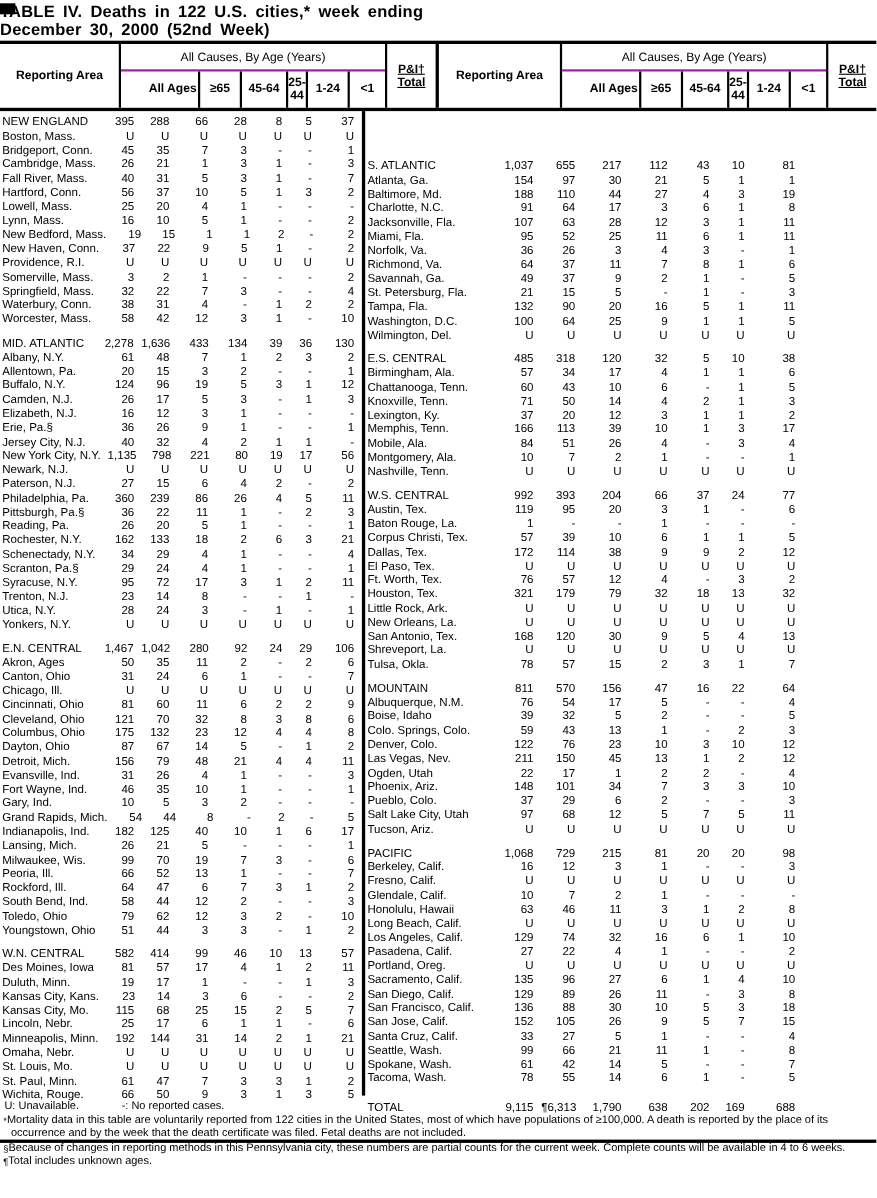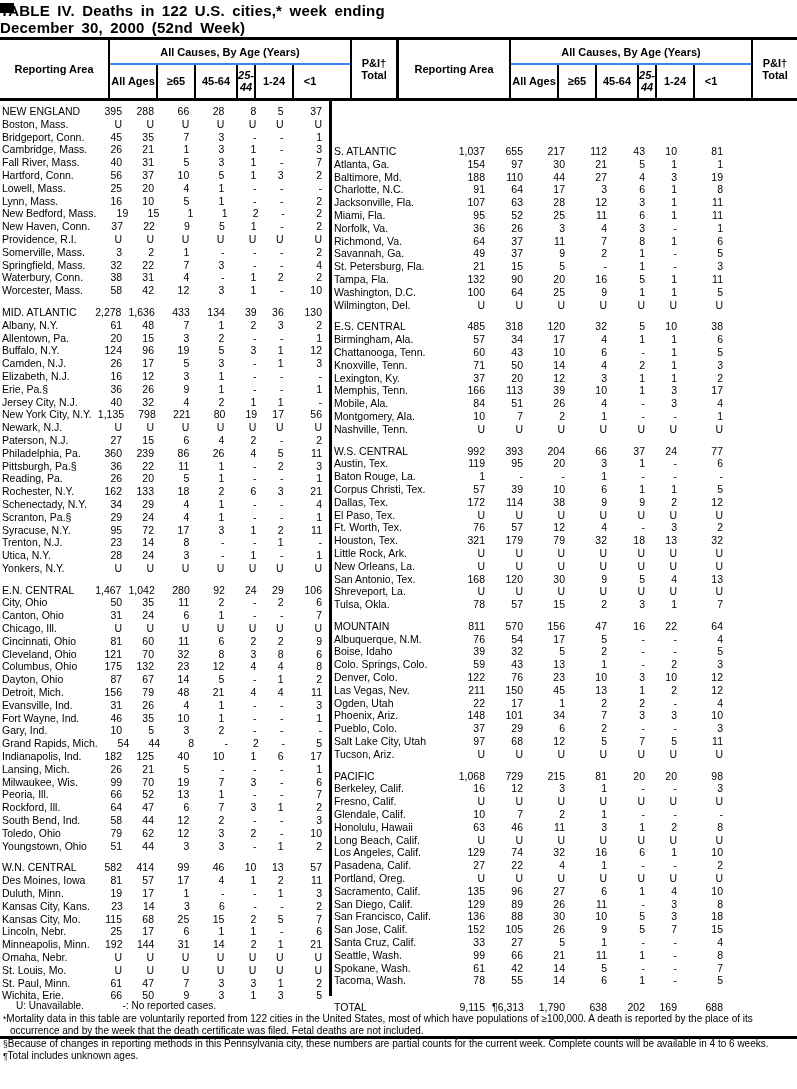--- a/index.html
+++ b/index.html
@@ -11,40 +11,40 @@
   .title { text-align:left; font-weight:bold; font-size:15px; line-height:16.5px; padding-top:3px; word-spacing:3px; letter-spacing:0.2px; }
   .table-wrap { position:absolute; top:37px; left:0; width:797px; }
   .thead { display:flex; border-top:3px solid #000; border-bottom:3px solid #000; height:58px; box-sizing:content-box; }
   .half-head { display:flex; }
   .half-head.left  { width:396px; border-right:3px solid #000; }
   .half-head.right { width:398px; }
   .rh-area { display:flex; align-items:center; justify-content:center; font-weight:bold; font-size:11px; border-right:2px solid #000; box-sizing:border-box; }
   .left  .rh-area { width:110px; }
   .right .rh-area { width:112px; }
   .head-mid { display:flex; flex-direction:column; width:240px; }
-  .group-label { height:25px; display:flex; align-items:center; justify-content:center; font-weight:bold; font-size:11px; border-bottom:2px solid #3b82f6; box-sizing:border-box; }
-  .age-row { display:flex; flex:1; }
+  .group-label { height:25px; display:flex; align-items:center; justify-content:center; font-weight:normal; font-size:11px; border-bottom:2px solid #a21caf; box-sizing:border-box; }
+  .age-row { display:flex; flex:1;padding-left:24px; }
   .age-cell { display:flex; align-items:center; justify-content:center; text-align:center; font-weight:bold; font-size:11px; line-height:11.5px; border-right:2px solid #000; box-sizing:border-box; }
   .age-cell:last-child { border-right:none; }
-  .ac0 { width:48px; } .ac1 { width:38px; } .ac2 { width:42px; } .ac3 { width:18px;font-style:italic; } .ac4 { width:38px; } .ac5 { width:32px; }
-  .pi-cell { flex:1; display:flex; align-items:center; justify-content:center; text-align:center; font-weight:bold; font-size:11px; line-height:12px; border-left:2px solid #000; box-sizing:border-box; padding:0 3px; }
+  .ac0 { width:48px; } .ac1 { width:38px; } .ac2 { width:42px; } .ac3 { width:18px; } .ac4 { width:38px; } .ac5 { width:32px; }
+  .pi-cell { flex:1; display:flex; align-items:center; justify-content:center; text-align:center; font-weight:bold; font-size:11px; line-height:12px; border-left:2px solid #000; box-sizing:border-box; padding:0 3px;text-decoration:underline; }
   .tbody { display:flex; border-bottom:3px solid #000; }
   .half-body { padding-top:4px; box-sizing:border-box; }
   .half-body.left  { width:332px; border-right:3px solid #000; height:895px; }
   .half-body.right { width:398px; height:895px;margin-top:40px; }
   .trow { display:flex; height:12.8px; line-height:12.8px; font-size:10.5px; white-space:nowrap; }
   .cell { box-sizing:border-box; overflow:visible; }
   .c-area { padding-left:2px; text-align:left; }
   .left  .c-area { width:110px; }
   .right .c-area { width:112px; }
   .num { text-align:right; padding-right:7px; }
   .c0 { width:48px; } .c1 { width:38px; } .c2 { width:42px; } .c3 { width:42px; } .c4 { width:38px; } .c5 { width:32px; } .c6 { width:46px; }
   .spacer { width:100%; }
   .footer { position:absolute; top:1000px; left:0; width:797px; font-size:10px; line-height:12.6px; }
-  .legend { padding-left:16px; }
+  .legend { padding-left:4px; }
   .legend .no-cases { margin-left:36px; }
   .fn { padding-left:10px; text-indent:-7px; }
   .fn .marker { font-size:8.5px; vertical-align:top; }
 </style>
 </head>
 <body>
 
 <div class="page">
   <div class="scan-artifact"></div>
 
@@ -455,21 +455,21 @@
             <div class="cell c-area">E.N. CENTRAL</div>
             <div class="cell num c0">1,467</div>
             <div class="cell num c1">1,042</div>
             <div class="cell num c2">280</div>
             <div class="cell num c3">92</div>
             <div class="cell num c4">24</div>
             <div class="cell num c5">29</div>
             <div class="cell num c6">106</div>
           </div>
           <div class="trow">
-            <div class="cell c-area">City, Ohio</div>
+            <div class="cell c-area">Akron, Ages</div>
             <div class="cell num c0">50</div>
             <div class="cell num c1">35</div>
             <div class="cell num c2">11</div>
             <div class="cell num c3">2</div>
             <div class="cell num c4">-</div>
             <div class="cell num c5">2</div>
             <div class="cell num c6">6</div>
           </div>
           <div class="trow">
             <div class="cell c-area">Canton, Ohio</div>
@@ -756,21 +756,21 @@
             <div class="cell c-area">St. Paul, Minn.</div>
             <div class="cell num c0">61</div>
             <div class="cell num c1">47</div>
             <div class="cell num c2">7</div>
             <div class="cell num c3">3</div>
             <div class="cell num c4">3</div>
             <div class="cell num c5">1</div>
             <div class="cell num c6">2</div>
           </div>
           <div class="trow">
-            <div class="cell c-area">Wichita, Erie.</div>
+            <div class="cell c-area">Wichita, Rouge.</div>
             <div class="cell num c0">66</div>
             <div class="cell num c1">50</div>
             <div class="cell num c2">9</div>
             <div class="cell num c3">3</div>
             <div class="cell num c4">1</div>
             <div class="cell num c5">3</div>
             <div class="cell num c6">5</div>
           </div>
         </div>
       <div class="half-body right" id="right-body">

